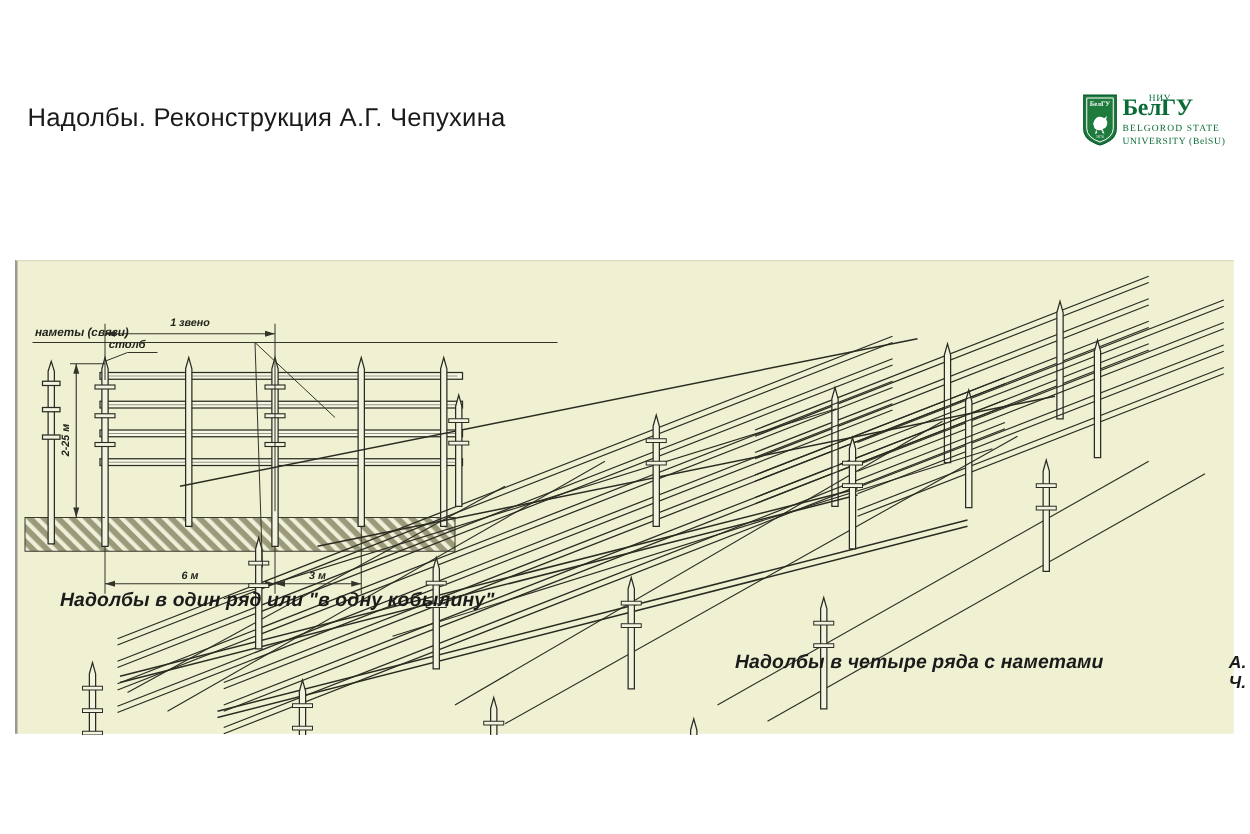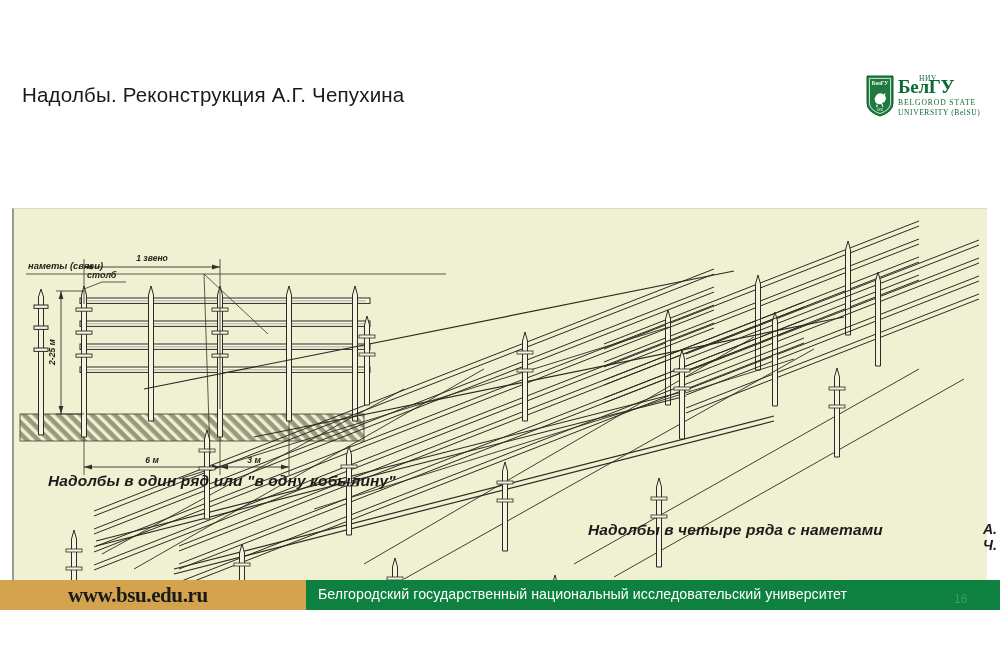--- a/index.html
+++ b/index.html
@@ -331,21 +331,14 @@
           <text x="14" y="60" font-family="Liberation Sans, sans-serif" font-size="9.4" font-style="italic" font-weight="bold" fill="#23231c">наметы (связи)</text>
         </g>
       </g>
     </svg>
   </div>
 
   <div class="cap cap-left">Надолбы в один ряд или "в одну кобылину"</div>
   <div class="cap cap-right">Надолбы в четыре ряда с наметами</div>
   <div class="cap cap-sign">А. Ч.</div>
 
-  <div class="footer">
-    <div class="footer-gold"></div>
-    <div class="footer-green"></div>
-    <div class="footer-url">www.bsu.edu.ru</div>
-    <div class="footer-text">Белгородский государственный национальный исследовательский университет</div>
-    <div class="page-num">16</div>
-  </div>
 
 </div>
 
 </body></html>

